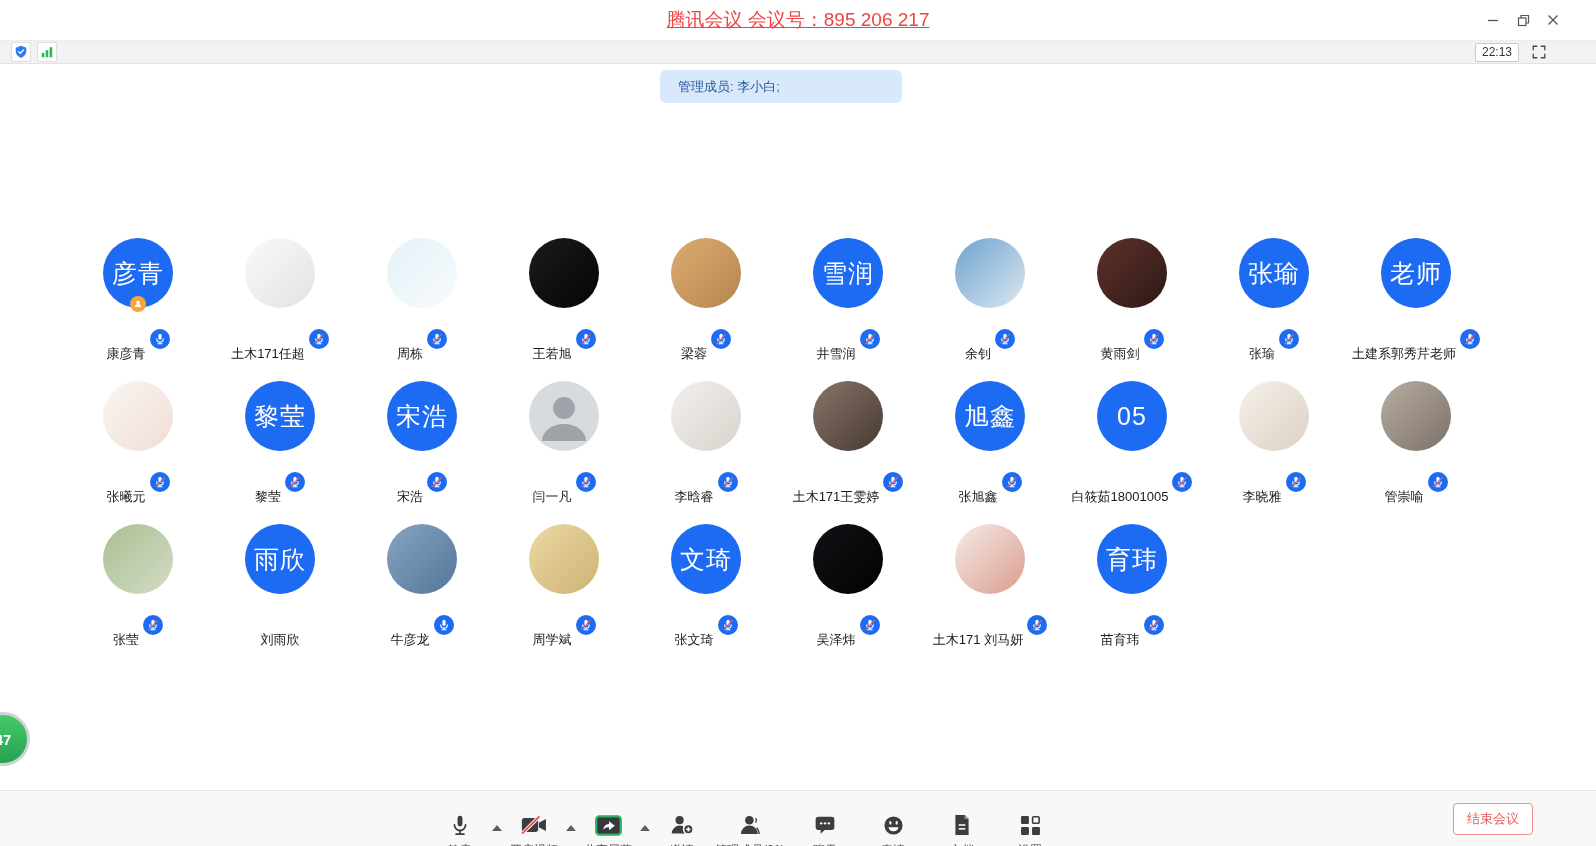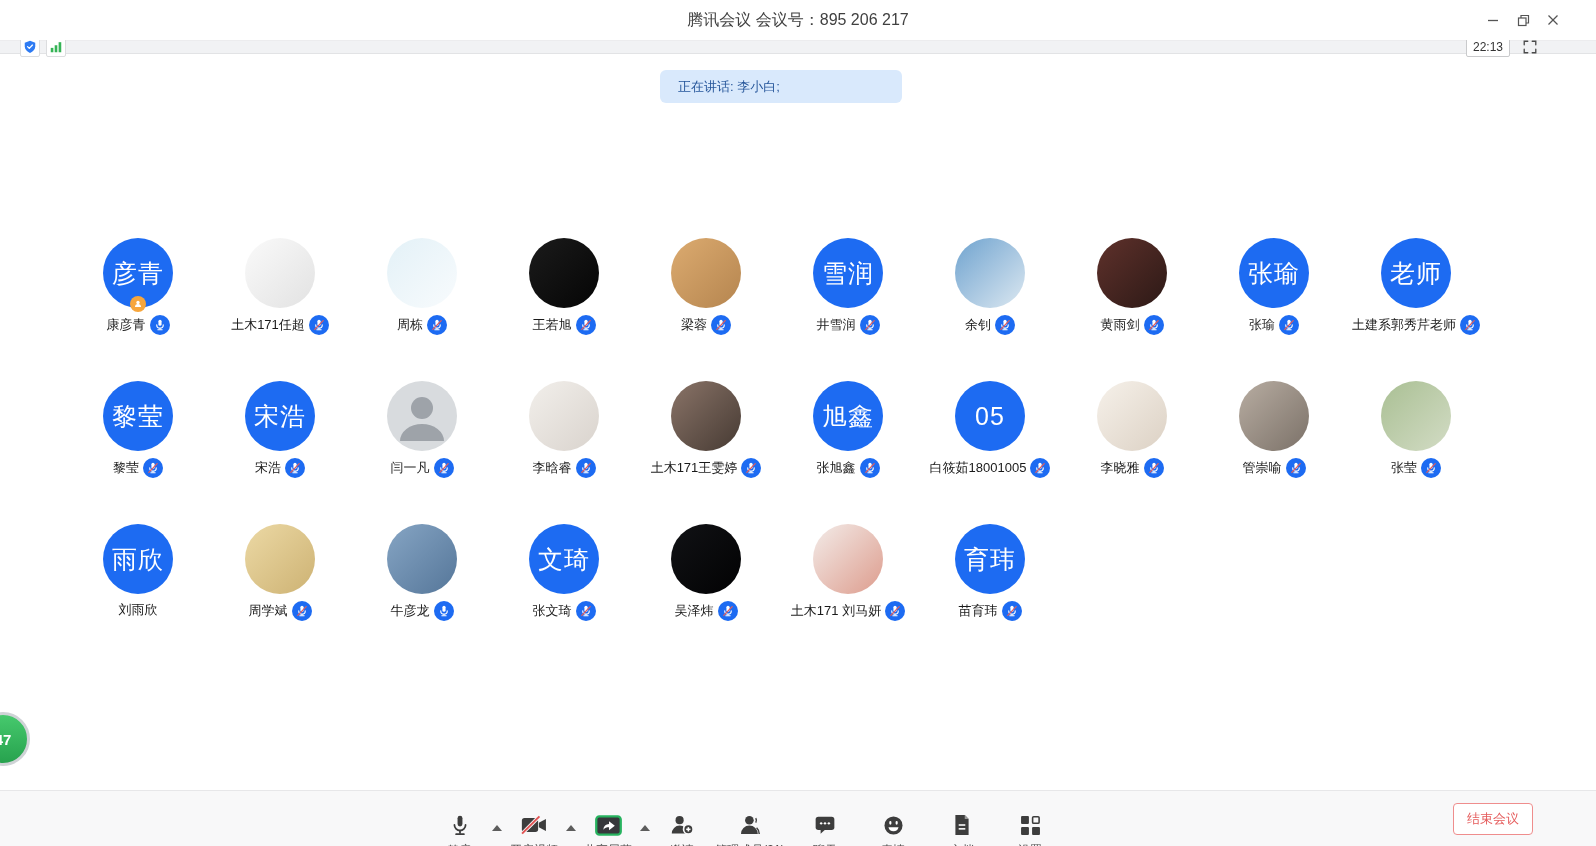--- a/index.html
+++ b/index.html
@@ -2,27 +2,27 @@
 <html><head>
 <meta charset="utf-8">
 <style>
   * { margin:0; padding:0; box-sizing:border-box; }
   html,body { width:1596px; height:846px; overflow:hidden; background:#fff;
     font-family:"Liberation Sans","DejaVu Sans",sans-serif; }
   .window { position:relative; width:1596px; height:846px; background:#fff; overflow:hidden; }
 
   
   .titlebar { position:relative; height:40px; background:#ffffff; display:flex; align-items:center; justify-content:center; }
-  .title-text { font-size:16px; color:#404040; }
+  .title-text { font-size:19px; color:#ef4444;text-decoration:underline; }
   .win-controls { position:absolute; right:30px; top:0; height:40px; display:flex; align-items:center; gap:4px; }
   .win-btn { width:26px; height:26px; display:flex; align-items:center; justify-content:center; cursor:pointer; }
 
   
-  .topbar { height:14px; background:#f1f2f4; border-bottom:1px solid #e2e3e5; border-top:1px solid #ececee;
-    display:flex; align-items:center; padding:0 20px; }
+  .topbar { height:24px; background:#f1f2f4; border-bottom:1px solid #e2e3e5; border-top:1px solid #ececee;
+    display:flex; align-items:center; padding:0 11px; }
   .tool-box { width:20px; height:20px; background:#fff; border:1px solid #dcdddf; border-radius:2px;
     display:flex; align-items:center; justify-content:center; margin-right:6px; cursor:pointer; }
   .topbar-right { margin-left:auto; display:flex; align-items:center; gap:10px; padding-right:36px; }
   .time-box { border:1px solid #c9cacc; background:#fff; border-radius:2px; font-size:12px; color:#333;
     padding:1px 6px; line-height:15px; }
   .fs-box { width:20px; height:20px; display:flex; align-items:center; justify-content:center; cursor:pointer; }
 
   
   .banner { position:absolute; left:660px; top:70px; width:242px; height:33px; background:#d9e9fc;
     border-radius:6px; display:flex; align-items:center; padding-left:18px; font-size:13px; color:#27579b; }
@@ -34,21 +34,21 @@
     padding-top:8px; border:2px solid transparent; border-radius:2px; cursor:pointer; }
   .tile.speaking { border-color:#22ae5c; }
   .avatar-wrap { position:relative; width:70px; height:70px;text-align:right; }
   .avatar { width:70px; height:70px; border-radius:50%; display:flex; align-items:center; justify-content:center;
     overflow:hidden; }
   .avatar.text { background:#1d6bf2; color:#fff; font-size:25px; letter-spacing:1px; }
   .host-badge { position:absolute; left:50%; margin-left:-8px; bottom:-4px; width:16px; height:16px; border-radius:50%;
     background:#f7a63c; display:none; align-items:center; justify-content:center; }
   .tile.is-host .host-badge { display:flex; }
   .name-row { margin-top:7px; display:flex; align-items:center; gap:4px; max-width:140px; }
-  .pname { font-size:13px; color:#1a1a1a; white-space:nowrap; }
+  .pname { font-size:13px; color:#1a1a1a; white-space:nowrap;margin-top:30px; }
   .mic-badge { width:20px; height:20px; border-radius:50%; background:#1d6bf2; display:flex; align-items:center;
     justify-content:center; flex:0 0 auto; }
 
   
   .float-ball { position:absolute; left:-24px; top:712px; width:54px; height:54px; border-radius:50%;
     background:linear-gradient(180deg,#46c96d,#27a24e); border:3px solid #cfd3d6;
     display:flex; align-items:center; justify-content:center; color:#fff; font-size:15px; font-weight:bold; cursor:pointer; }
 
   
   .bottombar { position:absolute; left:0; bottom:0; width:1596px; height:56px; background:#f8f8f9;
@@ -110,21 +110,21 @@
     <div class="topbar-right">
       <span class="time-box">22:13</span>
       <div class="fs-box">
         <svg width="16" height="16" viewBox="0 0 18 18">
           <path d="M2.5 6.5 v-4 h4 M11.5 2.5 h4 v4 M15.5 11.5 v4 h-4 M6.5 15.5 h-4 v-4" stroke="#4a4a4a" stroke-width="1.5" fill="none" stroke-linecap="round"></path>
         </svg>
       </div>
     </div>
   </div>
 
-  <div class="banner">正在讲话: 李小白;</div>
+  <div class="banner">管理成员: 李小白;</div>
 
   <div class="grid" id="grid">
     <div class="tile is-host">
       <div class="avatar-wrap">
         <div class="avatar text">彦青</div>
         <div class="host-badge">
           <svg width="10" height="10" viewBox="0 0 16 16">
             <circle cx="8" cy="5.6" r="2.7" fill="#fff"></circle>
             <path d="M3.2 12.8 a4.8 4.8 0 0 1 9.6 0 z" fill="#fff"></path>
           </svg>
@@ -309,20 +309,38 @@
               <rect x="6.2" y="2" width="3.6" height="6.8" rx="1.8" fill="#ffffff"></rect>
               <path d="M4.3 7.9 a3.7 3.7 0 0 0 7.4 0" stroke="#ffffff" stroke-width="1.3" fill="none" stroke-linecap="round"></path>
               <line x1="8" y1="11.6" x2="8" y2="13.2" stroke="#ffffff" stroke-width="1.3"></line>
               <line x1="5.6" y1="13.4" x2="10.4" y2="13.4" stroke="#ffffff" stroke-width="1.3" stroke-linecap="round"></line>
               <line x1="3.2" y1="13" x2="12.8" y2="3" stroke="#e25d5d" stroke-width="1.5" stroke-linecap="round"></line>
             </svg>
           </span>
       </div>
     </div>
 
+    <div class="tile">
+      <div class="avatar-wrap">
+        <div class="avatar" style="background: linear-gradient(135deg, rgb(251, 246, 242), rgb(240, 220, 214));"></div>
+
+      </div>
+      <div class="name-row">
+        <span class="pname">张曦元</span>
+        <span class="mic-badge" style="background: rgb(29, 107, 242);">
+            <svg viewBox="0 0 16 16" width="14" height="14">
+              <rect x="6.2" y="2" width="3.6" height="6.8" rx="1.8" fill="#ffffff"></rect>
+              <path d="M4.3 7.9 a3.7 3.7 0 0 0 7.4 0" stroke="#ffffff" stroke-width="1.3" fill="none" stroke-linecap="round"></path>
+              <line x1="8" y1="11.6" x2="8" y2="13.2" stroke="#ffffff" stroke-width="1.3"></line>
+              <line x1="5.6" y1="13.4" x2="10.4" y2="13.4" stroke="#ffffff" stroke-width="1.3" stroke-linecap="round"></line>
+              <line x1="3.2" y1="13" x2="12.8" y2="3" stroke="#e25d5d" stroke-width="1.5" stroke-linecap="round"></line>
+            </svg>
+          </span>
+      </div>
+    </div>
 
     <div class="tile">
       <div class="avatar-wrap">
         <div class="avatar text">黎莹</div>
 
       </div>
       <div class="name-row">
         <span class="pname">黎莹</span>
         <span class="mic-badge" style="background: rgb(29, 107, 242);">
             <svg viewBox="0 0 16 16" width="14" height="14">
@@ -518,50 +536,50 @@
 
       </div>
       <div class="name-row">
         <span class="pname">刘雨欣</span>
 
       </div>
     </div>
 
     <div class="tile">
       <div class="avatar-wrap">
+        <div class="avatar" style="background: linear-gradient(135deg, rgb(134, 165, 196), rgb(85, 118, 153));"></div>
+
+      </div>
+      <div class="name-row">
+        <span class="pname">牛彦龙</span>
+        <span class="mic-badge" style="background: rgb(29, 107, 242);">
+            <svg viewBox="0 0 16 16" width="14" height="14">
+              <rect x="6.2" y="2" width="3.6" height="6.8" rx="1.8" fill="#ffffff"></rect>
+              <path d="M4.3 7.9 a3.7 3.7 0 0 0 7.4 0" stroke="#ffffff" stroke-width="1.3" fill="none" stroke-linecap="round"></path>
+              <line x1="8" y1="11.6" x2="8" y2="13.2" stroke="#ffffff" stroke-width="1.3"></line>
+              <line x1="5.6" y1="13.4" x2="10.4" y2="13.4" stroke="#ffffff" stroke-width="1.3" stroke-linecap="round"></line>
+            </svg>
+          </span>
+      </div>
+    </div>
+
+    <div class="tile">
+      <div class="avatar-wrap">
         <div class="avatar" style="background: linear-gradient(135deg, rgb(236, 217, 165), rgb(205, 178, 115));"></div>
 
       </div>
       <div class="name-row">
         <span class="pname">周学斌</span>
         <span class="mic-badge" style="background: rgb(29, 107, 242);">
             <svg viewBox="0 0 16 16" width="14" height="14">
               <rect x="6.2" y="2" width="3.6" height="6.8" rx="1.8" fill="#ffffff"></rect>
               <path d="M4.3 7.9 a3.7 3.7 0 0 0 7.4 0" stroke="#ffffff" stroke-width="1.3" fill="none" stroke-linecap="round"></path>
               <line x1="8" y1="11.6" x2="8" y2="13.2" stroke="#ffffff" stroke-width="1.3"></line>
               <line x1="5.6" y1="13.4" x2="10.4" y2="13.4" stroke="#ffffff" stroke-width="1.3" stroke-linecap="round"></line>
               <line x1="3.2" y1="13" x2="12.8" y2="3" stroke="#e25d5d" stroke-width="1.5" stroke-linecap="round"></line>
-            </svg>
-          </span>
-      </div>
-    </div>
-
-    <div class="tile">
-      <div class="avatar-wrap">
-        <div class="avatar" style="background: linear-gradient(135deg, rgb(134, 165, 196), rgb(85, 118, 153));"></div>
-
-      </div>
-      <div class="name-row">
-        <span class="pname">牛彦龙</span>
-        <span class="mic-badge" style="background: rgb(29, 107, 242);">
-            <svg viewBox="0 0 16 16" width="14" height="14">
-              <rect x="6.2" y="2" width="3.6" height="6.8" rx="1.8" fill="#ffffff"></rect>
-              <path d="M4.3 7.9 a3.7 3.7 0 0 0 7.4 0" stroke="#ffffff" stroke-width="1.3" fill="none" stroke-linecap="round"></path>
-              <line x1="8" y1="11.6" x2="8" y2="13.2" stroke="#ffffff" stroke-width="1.3"></line>
-              <line x1="5.6" y1="13.4" x2="10.4" y2="13.4" stroke="#ffffff" stroke-width="1.3" stroke-linecap="round"></line>
             </svg>
           </span>
       </div>
     </div>
 
     <div class="tile">
       <div class="avatar-wrap">
         <div class="avatar text">文琦</div>
 
       </div>

